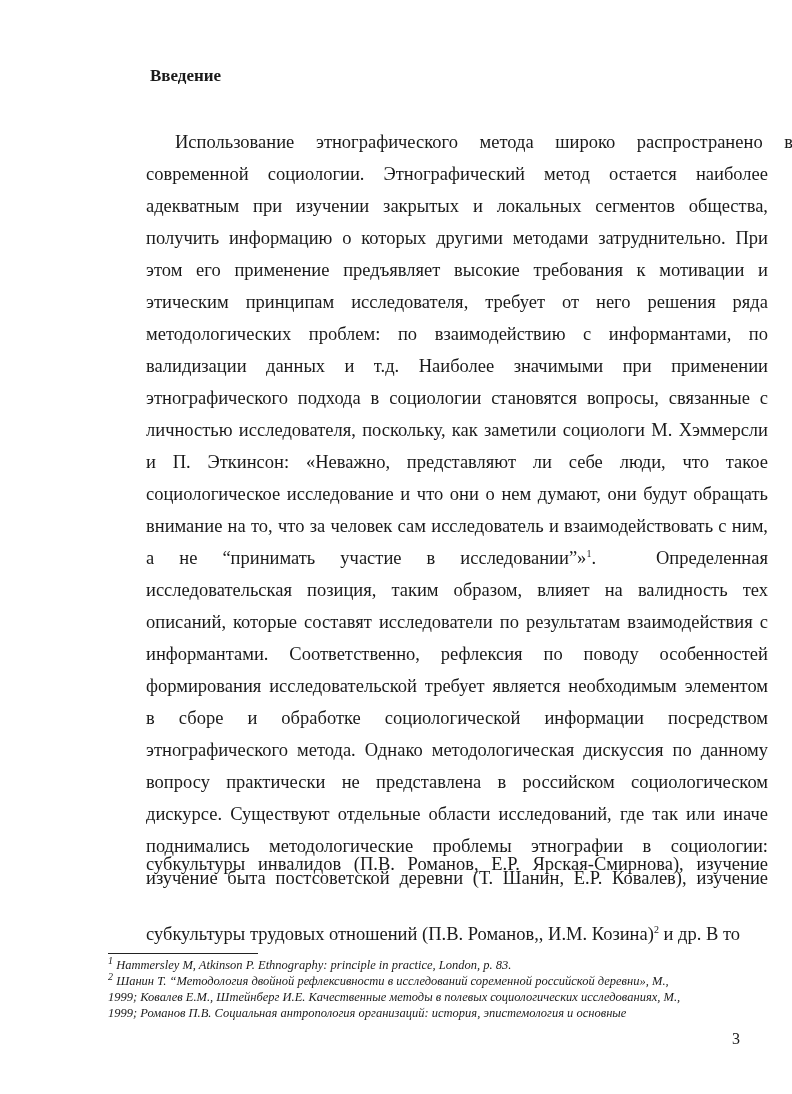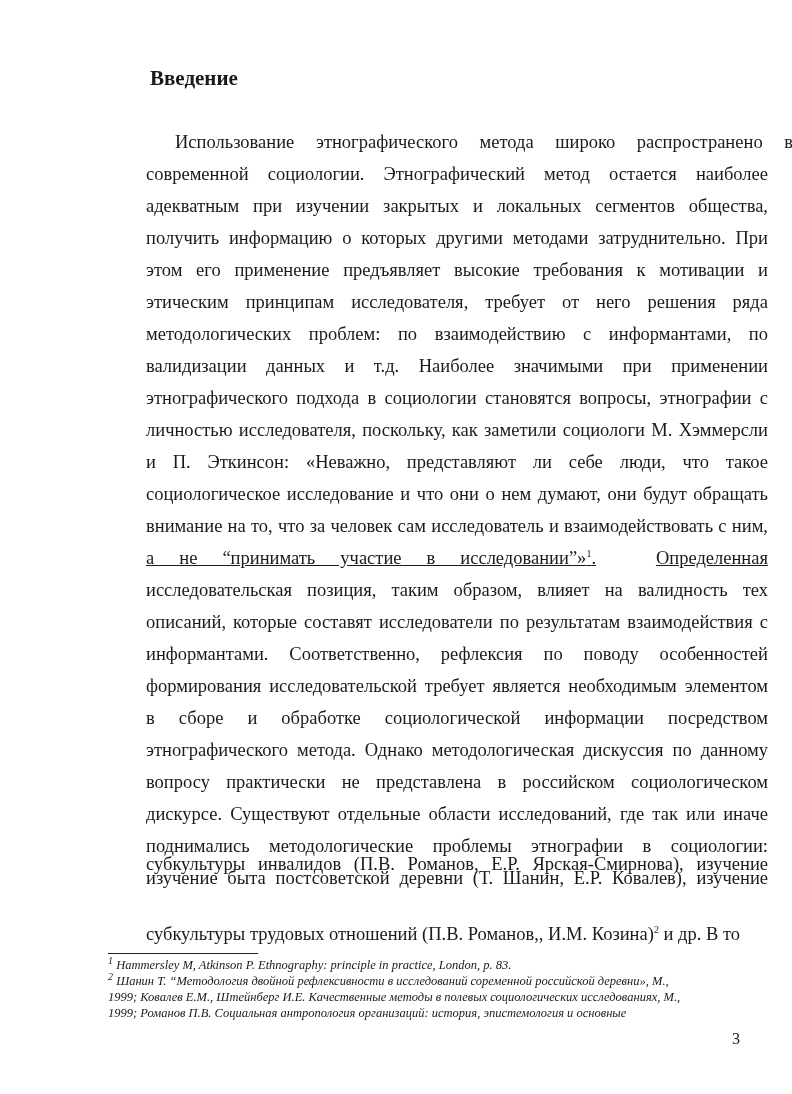--- a/index.html
+++ b/index.html
@@ -1,18 +1,18 @@
 <!DOCTYPE html>
 <html><head>
 <meta charset="utf-8">
 <style>
   html, body { margin:0; padding:0; background:#ffffff; }
   body { width:792px; height:1094px; position:relative; overflow:hidden;
          font-family:"Liberation Serif", "DejaVu Serif", serif; color:#1a1a1a; }
-  .heading { position:absolute; left:150px; top:66px; font-weight:bold; font-size:21px; }
+  .heading { position:absolute; left:150px; top:66px; font-weight:bold; font-size:17px; }
   .line { position:absolute; left:146px; width:622px; font-size:18.5px; line-height:24px;
           white-space:nowrap; text-align:justify; text-align-last:justify; }
   .line.first { left:150px; width:618px;margin-left:25px; }
   sup { font-size:10px; line-height:0; }
   .fn-rule { position:absolute; left:108px; top:953px; width:150px; height:1px; background:#222; }
   .fn { position:absolute; left:108px; font-size:12.5px; line-height:15px; white-space:nowrap;font-style:italic; }
   .pagenum { position:absolute; left:732px; top:1030px; font-size:16px; }
 </style>
 </head>
 <body>
@@ -21,26 +21,26 @@
 
 <div id="body">
   <div class="line first" style="top:130px">Использование этнографического метода широко распространено в</div>
   <div class="line" style="top:162px">современной социологии. Этнографический метод остается наиболее</div>
   <div class="line" style="top:194px">адекватным при изучении закрытых и локальных сегментов общества,</div>
   <div class="line" style="top:226px">получить информацию о которых другими методами затруднительно. При</div>
   <div class="line" style="top:258px">этом его применение предъявляет высокие требования к мотивации и</div>
   <div class="line" style="top:290px">этическим принципам исследователя, требует от него решения ряда</div>
   <div class="line" style="top:322px">методологических проблем: по взаимодействию с информантами, по</div>
   <div class="line" style="top:354px">валидизации данных и т.д. Наиболее значимыми при применении</div>
-  <div class="line" style="top:386px">этнографического подхода в социологии становятся вопросы, этнографии с</div>
+  <div class="line" style="top:386px">этнографического подхода в социологии становятся вопросы, связанные с</div>
   <div class="line" style="top:418px">личностью исследователя, поскольку, как заметили социологи М. Хэммерсли</div>
   <div class="line" style="top:450px">и П. Эткинсон: «Неважно, представляют ли себе люди, что такое</div>
   <div class="line" style="top:482px">социологическое исследование и что они о нем думают, они будут обращать</div>
   <div class="line" style="top:514px">внимание на то, что за человек сам исследователь и взаимодействовать с ним,</div>
-  <div class="line" style="top:546px; display:flex; justify-content:space-between;text-decoration:underline;">
+  <div class="line" style="top:546px; display:flex; justify-content:space-between;">
     <span style="display:inline-block; width:450px; text-align:justify; text-align-last:justify;"><span>а не “принимать участие в исследовании”»</span><sup>1</sup>.</span>
     <span>Определенная</span>
   </div>
   <div class="line" style="top:578px">исследовательская позиция, таким образом, влияет на валидность тех</div>
   <div class="line" style="top:610px">описаний, которые составят исследователи по результатам взаимодействия с</div>
   <div class="line" style="top:642px">информантами. Соответственно, рефлексия по поводу особенностей</div>
   <div class="line" style="top:674px">формирования исследовательской требует является необходимым элементом</div>
   <div class="line" style="top:706px">в сборе и обработке социологической информации посредством</div>
   <div class="line" style="top:738px">этнографического метода. Однако методологическая дискуссия по данному</div>
   <div class="line" style="top:770px">вопросу практически не представлена в российском социологическом</div>

